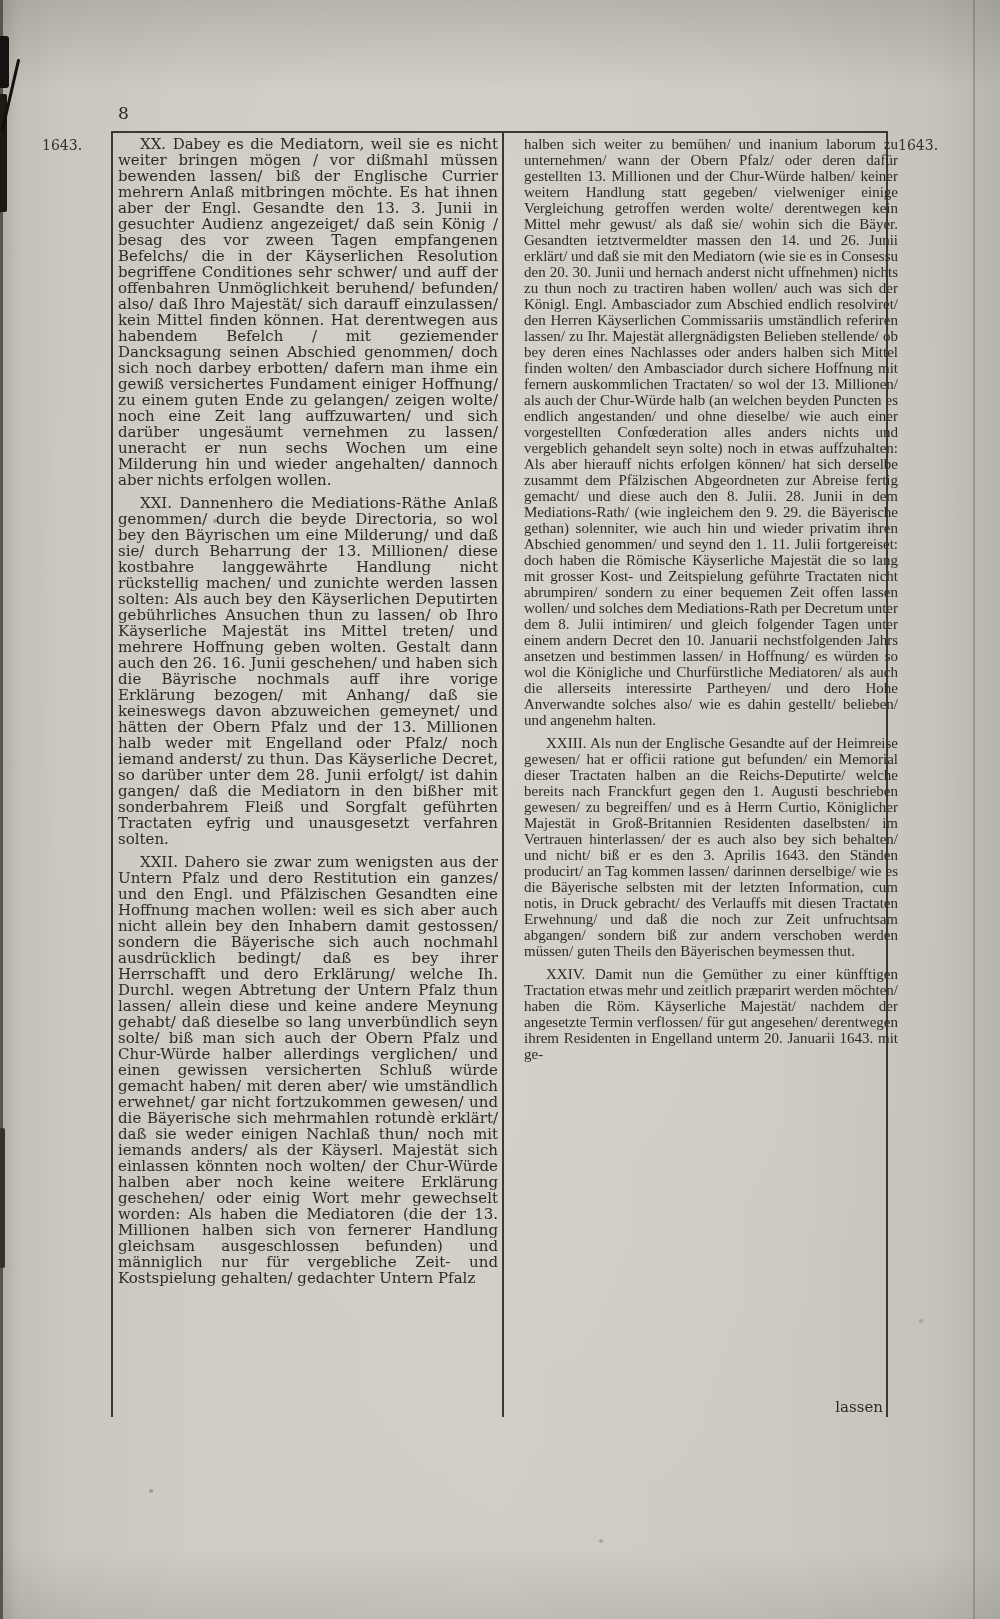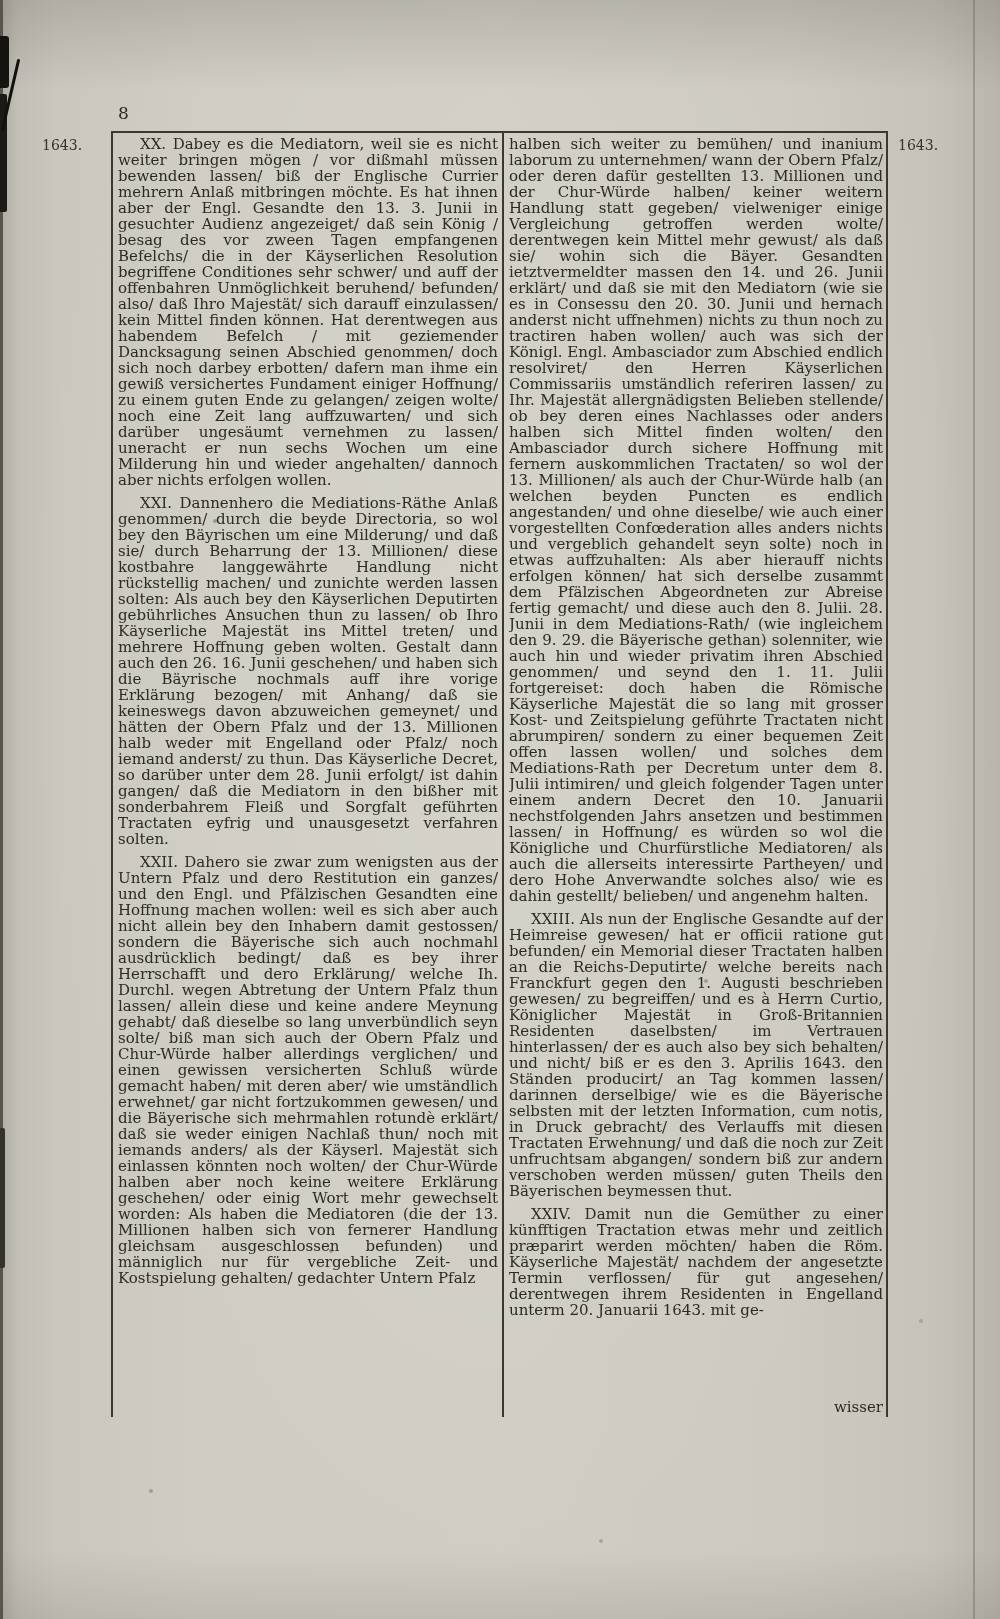--- a/index.html
+++ b/index.html
@@ -57,21 +57,21 @@
   .margin-year { position: absolute; top: 137px; font-size: 14px; color: #34322b; }
   .margin-year.left  { left: 42px; }
   .margin-year.right { left: 898px; }
 
   
   .col {
     position: absolute; top: 136px; height: 1280px; overflow: hidden;
     text-align: justify; font-size: 15px; line-height: 16px; color: #2b2a24;
   }
   .col-left  { left: 118px; width: 380px; }
-  .col-right { left: 509px; width: 374px; }
+  .col-right { left: 524px; width: 374px; font-family: Liberation Serif, serif; }
   .para { margin: 0 0 7px 0; }
   .para.indent { text-indent: 22px; }
   .para:last-child { margin-bottom: 0; }
 
   .catchword { position: absolute; left: 560px; top: 1398px; width: 323px;
                text-align: right; font-size: 15px; color: #2b2a24; }
 </style>
 </head>
 <body>
 
@@ -102,15 +102,15 @@
       <p class="para indent">XX. Dabey es die Mediatorn, weil sie es nicht weiter bringen mögen / vor dißmahl müssen bewenden lassen/ biß der Englische Currier mehrern Anlaß mitbringen möchte. Es hat ihnen aber der Engl. Gesandte den 13. 3. Junii in gesuchter Audienz angezeiget/ daß sein König / besag des vor zween Tagen empfangenen Befelchs/ die in der Käyserlichen Resolution begriffene Conditiones sehr schwer/ und auff der offenbahren Unmöglichkeit beruhend/ befunden/ also/ daß Ihro Majestät/ sich darauff einzulassen/ kein Mittel finden können. Hat derentwegen aus habendem Befelch / mit geziemender Dancksagung seinen Abschied genommen/ doch sich noch darbey erbotten/ dafern man ihme ein gewiß versichertes Fundament einiger Hoffnung/ zu einem guten Ende zu gelangen/ zeigen wolte/ noch eine Zeit lang auffzuwarten/ und sich darüber ungesäumt vernehmen zu lassen/ uneracht er nun sechs Wochen um eine Milderung hin und wieder angehalten/ dannoch aber nichts erfolgen wollen.</p>
       <p class="para indent">XXI. Dannenhero die Mediations-Räthe Anlaß genommen/ durch die beyde Directoria, so wol bey den Bäyrischen um eine Milderung/ und daß sie/ durch Beharrung der 13. Millionen/ diese kostbahre langgewährte Handlung nicht rückstellig machen/ und zunichte werden lassen solten: Als auch bey den Käyserlichen Deputirten gebührliches Ansuchen thun zu lassen/ ob Ihro Käyserliche Majestät ins Mittel treten/ und mehrere Hoffnung geben wolten. Gestalt dann auch den 26. 16. Junii geschehen/ und haben sich die Bäyrische nochmals auff ihre vorige Erklärung bezogen/ mit Anhang/ daß sie keineswegs davon abzuweichen gemeynet/ und hätten der Obern Pfalz und der 13. Millionen halb weder mit Engelland oder Pfalz/ noch iemand anderst/ zu thun. Das Käyserliche Decret, so darüber unter dem 28. Junii erfolgt/ ist dahin gangen/ daß die Mediatorn in den bißher mit sonderbahrem Fleiß und Sorgfalt geführten Tractaten eyfrig und unausgesetzt verfahren solten.</p>
       <p class="para indent">XXII. Dahero sie zwar zum wenigsten aus der Untern Pfalz und dero Restitution ein ganzes/ und den Engl. und Pfälzischen Gesandten eine Hoffnung machen wollen: weil es sich aber auch nicht allein bey den Inhabern damit gestossen/ sondern die Bäyerische sich auch nochmahl ausdrücklich bedingt/ daß es bey ihrer Herrschafft und dero Erklärung/ welche Ih. Durchl. wegen Abtretung der Untern Pfalz thun lassen/ allein diese und keine andere Meynung gehabt/ daß dieselbe so lang unverbündlich seyn solte/ biß man sich auch der Obern Pfalz und Chur-Würde halber allerdings verglichen/ und einen gewissen versicherten Schluß würde gemacht haben/ mit deren aber/ wie umständlich erwehnet/ gar nicht fortzukommen gewesen/ und die Bäyerische sich mehrmahlen rotundè erklärt/ daß sie weder einigen Nachlaß thun/ noch mit iemands anders/ als der Käyserl. Majestät sich einlassen könnten noch wolten/ der Chur-Würde halben aber noch keine weitere Erklärung geschehen/ oder einig Wort mehr gewechselt worden: Als haben die Mediatoren (die der 13. Millionen halben sich von fernerer Handlung gleichsam ausgeschlossen befunden) und männiglich nur für vergebliche Zeit- und Kostspielung gehalten/ gedachter Untern Pfalz</p>
     </div>
   <div class="col col-right">
       <p class="para">halben sich weiter zu bemühen/ und inanium laborum zu unternehmen/ wann der Obern Pfalz/ oder deren dafür gestellten 13. Millionen und der Chur-Würde halben/ keiner weitern Handlung statt gegeben/ vielweniger einige Vergleichung getroffen werden wolte/ derentwegen kein Mittel mehr gewust/ als daß sie/ wohin sich die Bäyer. Gesandten ietztvermeldter massen den 14. und 26. Junii erklärt/ und daß sie mit den Mediatorn (wie sie es in Consessu den 20. 30. Junii und hernach anderst nicht uffnehmen) nichts zu thun noch zu tractiren haben wollen/ auch was sich der Königl. Engl. Ambasciador zum Abschied endlich resolviret/ den Herren Käyserlichen Commissariis umständlich referiren lassen/ zu Ihr. Majestät allergnädigsten Belieben stellende/ ob bey deren eines Nachlasses oder anders halben sich Mittel finden wolten/ den Ambasciador durch sichere Hoffnung mit fernern auskommlichen Tractaten/ so wol der 13. Millionen/ als auch der Chur-Würde halb (an welchen beyden Puncten es endlich angestanden/ und ohne dieselbe/ wie auch einer vorgestellten Confœderation alles anders nichts und vergeblich gehandelt seyn solte) noch in etwas auffzuhalten: Als aber hierauff nichts erfolgen können/ hat sich derselbe zusammt dem Pfälzischen Abgeordneten zur Abreise fertig gemacht/ und diese auch den 8. Julii. 28. Junii in dem Mediations-Rath/ (wie ingleichem den 9. 29. die Bäyerische gethan) solenniter, wie auch hin und wieder privatim ihren Abschied genommen/ und seynd den 1. 11. Julii fortgereiset: doch haben die Römische Käyserliche Majestät die so lang mit grosser Kost- und Zeitspielung geführte Tractaten nicht abrumpiren/ sondern zu einer bequemen Zeit offen lassen wollen/ und solches dem Mediations-Rath per Decretum unter dem 8. Julii intimiren/ und gleich folgender Tagen unter einem andern Decret den 10. Januarii nechstfolgenden Jahrs ansetzen und bestimmen lassen/ in Hoffnung/ es würden so wol die Königliche und Churfürstliche Mediatoren/ als auch die allerseits interessirte Partheyen/ und dero Hohe Anverwandte solches also/ wie es dahin gestellt/ belieben/ und angenehm halten.</p>
       <p class="para indent">XXIII. Als nun der Englische Gesandte auf der Heimreise gewesen/ hat er officii ratione gut befunden/ ein Memorial dieser Tractaten halben an die Reichs-Deputirte/ welche bereits nach Franckfurt gegen den 1. Augusti beschrieben gewesen/ zu begreiffen/ und es à Herrn Curtio, Königlicher Majestät in Groß-Britannien Residenten daselbsten/ im Vertrauen hinterlassen/ der es auch also bey sich behalten/ und nicht/ biß er es den 3. Aprilis 1643. den Ständen producirt/ an Tag kommen lassen/ darinnen derselbige/ wie es die Bäyerische selbsten mit der letzten Information, cum notis, in Druck gebracht/ des Verlauffs mit diesen Tractaten Erwehnung/ und daß die noch zur Zeit unfruchtsam abgangen/ sondern biß zur andern verschoben werden müssen/ guten Theils den Bäyerischen beymessen thut.</p>
       <p class="para indent">XXIV. Damit nun die Gemüther zu einer künfftigen Tractation etwas mehr und zeitlich præparirt werden möchten/ haben die Röm. Käyserliche Majestät/ nachdem der angesetzte Termin verflossen/ für gut angesehen/ derentwegen ihrem Residenten in Engelland unterm 20. Januarii 1643. mit ge-</p>
     </div>
 
-  <div class="catchword">wisser</div>
+  <div class="catchword">lassen</div>
 
 </div>
 
 </body></html>

